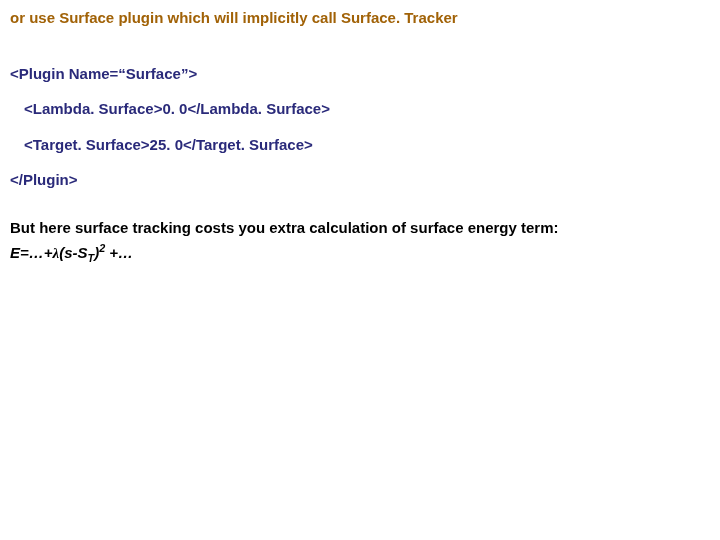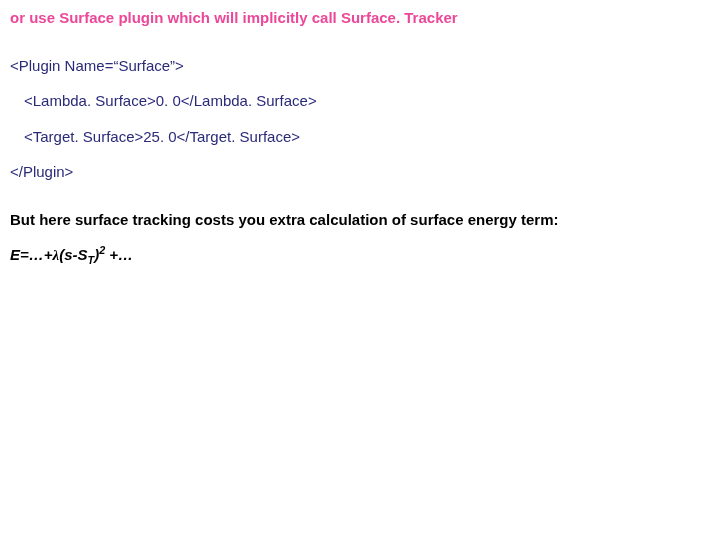--- a/index.html
+++ b/index.html
@@ -8,36 +8,36 @@
       height: 540px;
       background: #ffffff;
       font-family: Arial, Helvetica, sans-serif;
       font-size: 15px;
       color: #000000;
       padding: 8px 10px;
       line-height: 1.3;
     }
     .title-line {
       font-weight: bold;
-      color: #ec4899;
-      margin-bottom: 28px;
+      color: #a16207;
+      margin-bottom: 36px;
     }
     .xml-line {
-      font-weight: normal;
+      font-weight: bold;
       color: #2a2a7a;
       margin-bottom: 16px;
     }
     .xml-line.indent {
       padding-left: 14px;
     }
     .note-line {
       font-weight: bold;
       color: #000000;
       margin-top: 28px;
-      margin-bottom: 14px;
+      margin-bottom: 4px;
     }
     .formula-line {
       font-weight: bold;
       color: #000000;
       font-style: italic;
     }
     sub { font-size: 0.72em; vertical-align: sub; }
     sup { font-size: 0.72em; vertical-align: super; }
     .lambda { font-family: 'Times New Roman', serif; }
   </style>

